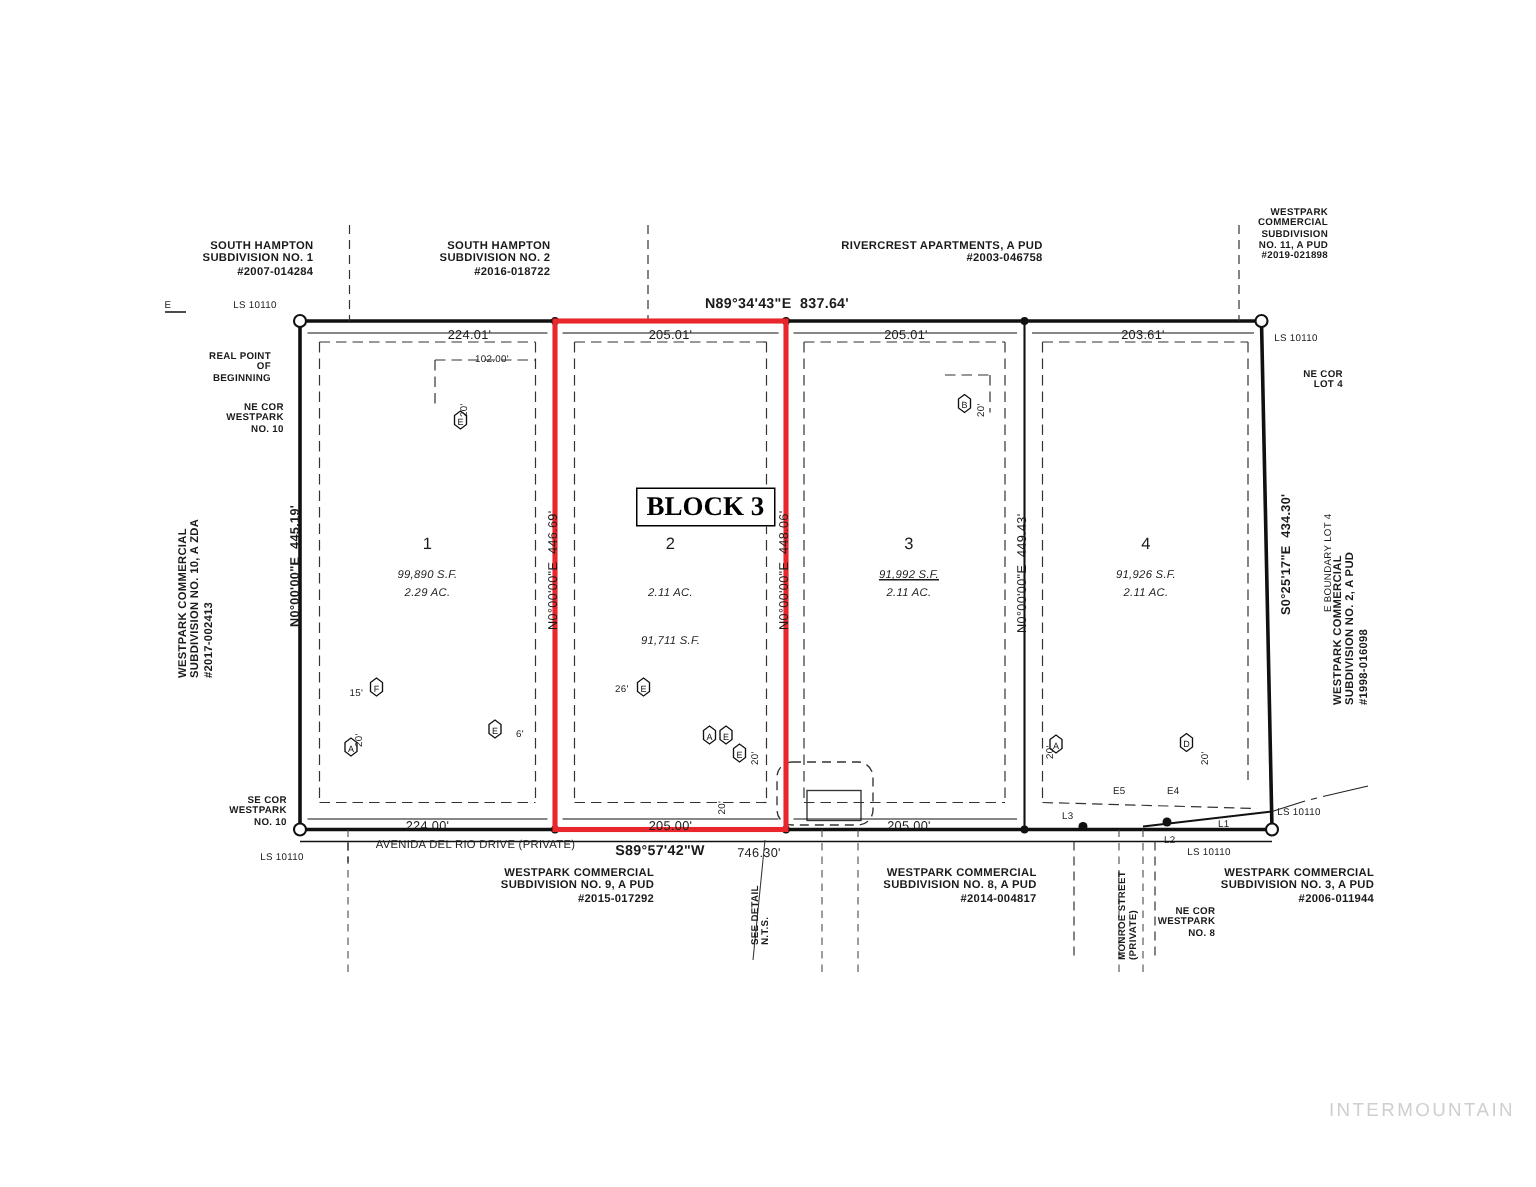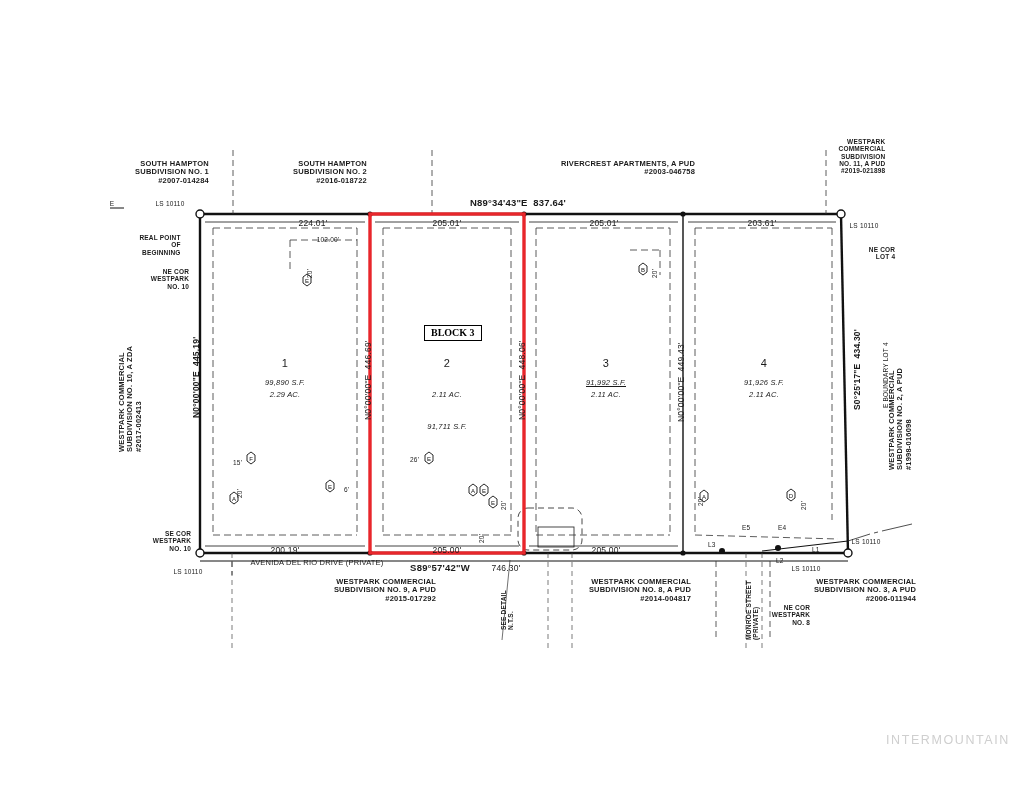--- a/index.html
+++ b/index.html
@@ -20,21 +20,21 @@
   .tiny  { font-size:6.5px; }
   .xsm   { font-size:7.5px; }
   .sm    { font-size:8.5px; }
   .md    { font-size:9.5px; }
   .lg    { font-size:11px; }
   .bold  { font-weight:bold; }
   .ital  { font-style:italic; }
 
   .blocktitle {
     position:absolute;
-    font-size:10px;
+    font-size:18px;
     font-weight:bold;
     font-family:"Liberation Serif", serif;
     color:#000;
     border:1.2px solid #000;
     padding:1px 6px 2px 6px;
     background:#fff;
     white-space:nowrap;
   }
 
   .wm {
@@ -175,21 +175,21 @@
 
 <div class="lbl md bold ctr" style="left:518px; top:198px;">N89°34'43"E  837.64'</div>
 <div class="lbl md bold ctr" style="left:440px; top:563px;">S89°57'42"W</div>
 
 <div class="lbl sm ctr" style="left:285px; top:219px;margin-left:28px;">224.01'</div>
 <div class="lbl sm ctr" style="left:447px; top:219px;">205.01'</div>
 <div class="lbl sm ctr" style="left:604px; top:219px;">205.01'</div>
 <div class="lbl sm ctr" style="left:762px; top:219px;">203.61'</div>
 <div class="lbl tiny ctr" style="left:328px; top:236px;">102.00'</div>
 
-<div class="lbl sm ctr" style="left:285px; top:546px;">200.19'</div>
+<div class="lbl sm ctr" style="left:285px; top:546px;">224.00'</div>
 <div class="lbl sm ctr" style="left:447px; top:546px;">205.00'</div>
 <div class="lbl sm ctr" style="left:606px; top:546px;">205.00'</div>
 <div class="lbl sm ctr" style="left:506px; top:564px;">746.30'</div>
 
 <div class="lbl xsm ctr" style="left:317px; top:559px;">AVENIDA DEL RIO DRIVE (PRIVATE)</div>
 
 <div class="lbl sm bold rot90" style="left:192px; top:418px; transform:rotate(-90deg); transform-origin:0 0;">N0°00'00"E  445.19'</div>
 <div class="lbl sm rot90" style="left:364px; top:420px; transform:rotate(-90deg); transform-origin:0 0;">N0°00'00"E  446.69'</div>
 <div class="lbl sm rot90" style="left:518px; top:420px; transform:rotate(-90deg); transform-origin:0 0;">N0°00'00"E  448.06'</div>
 <div class="lbl sm rot90" style="left:677px; top:422px; transform:rotate(-90deg); transform-origin:0 0;">N0°00'00"E  449.43'</div>

